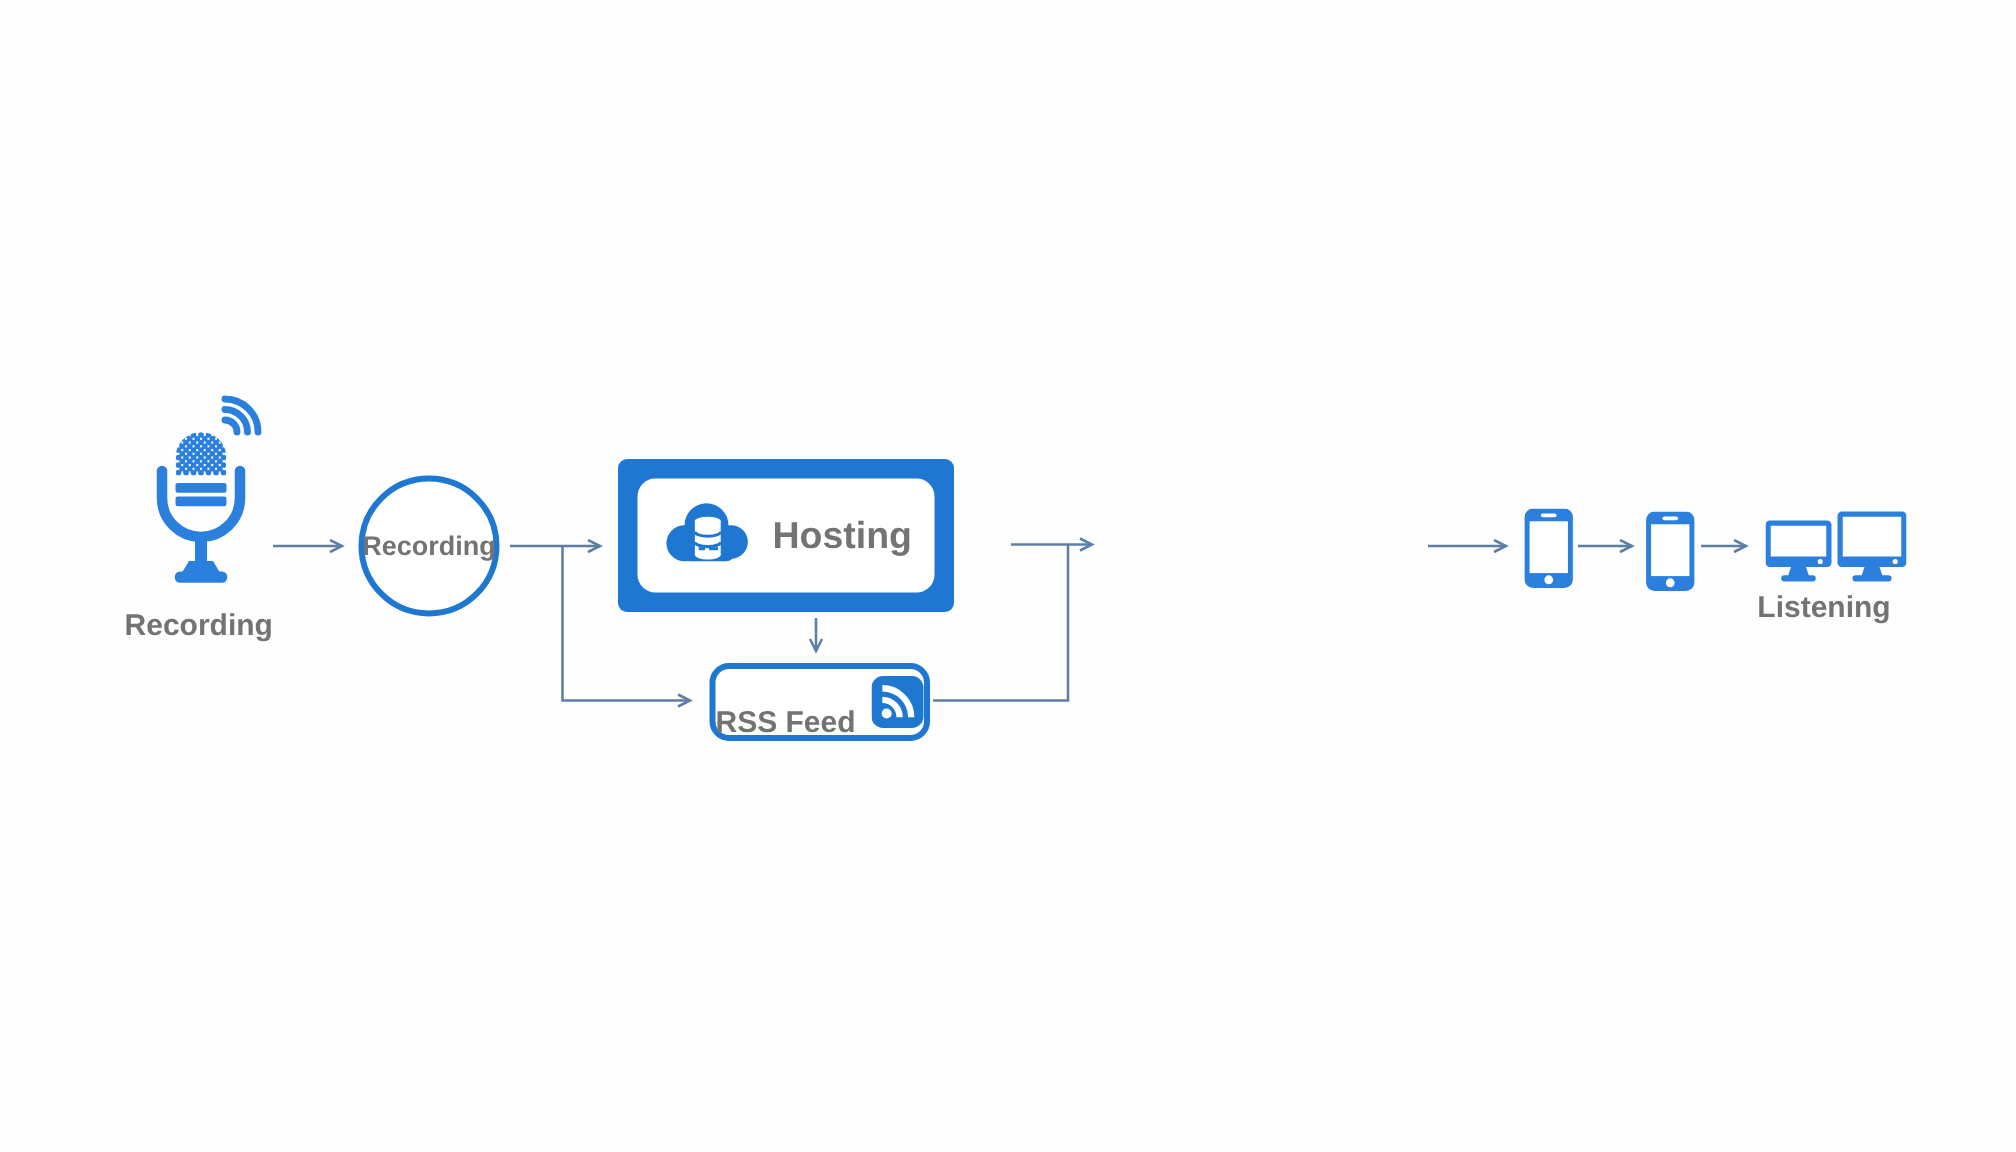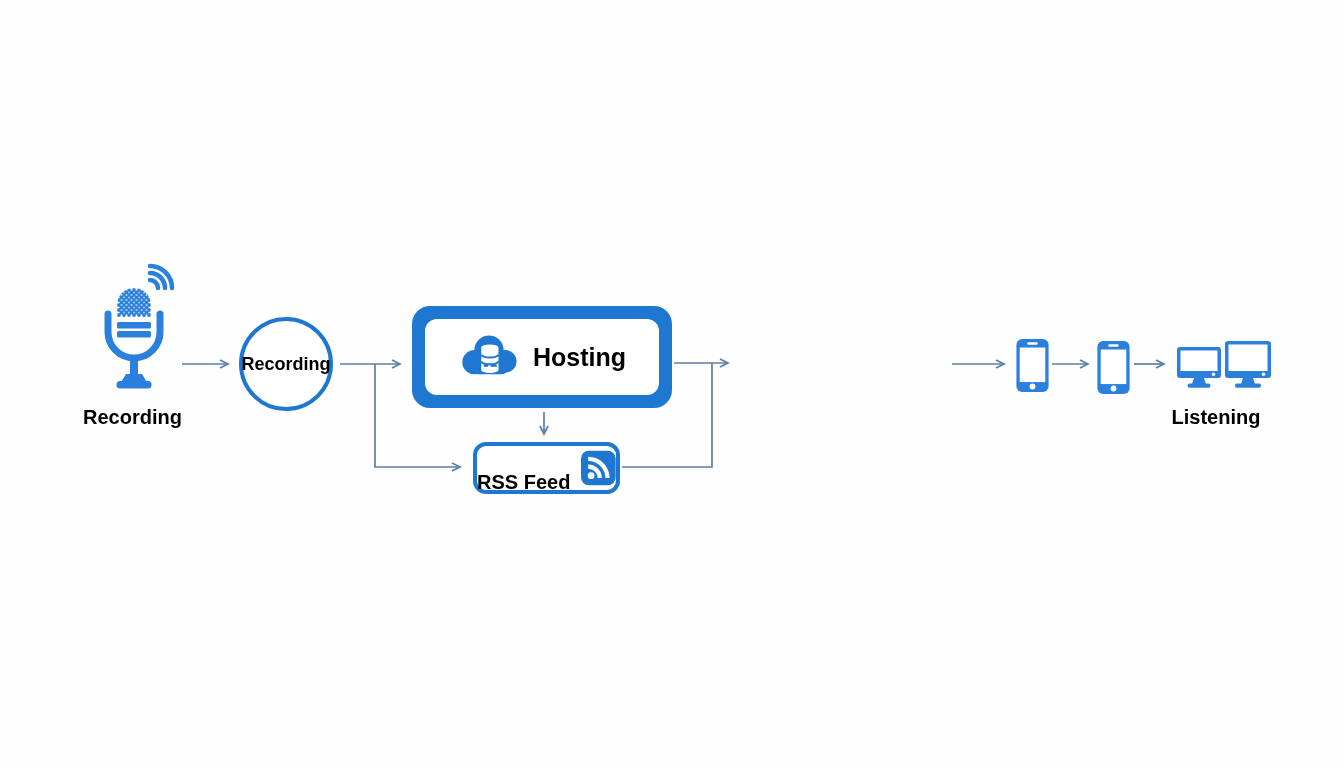--- a/index.html
+++ b/index.html
@@ -3,33 +3,33 @@
 <meta charset="utf-8">
 <style>
   html,body{margin:0;padding:0;background:#fff;}
   .canvas{
     position:relative;width:1344px;height:768px;background:#fefefe;
     overflow:hidden;
     font-family:"Liberation Sans","DejaVu Sans",sans-serif;
   }
   .abs{position:absolute;}
   .node-label{
-    color:#000000;font-weight:700;text-align:center;
+    color:#737373;font-weight:700;text-align:center;
   }
   .caption{font-size:20px;}
   
   .circle-node{
     left:239px;top:317px;width:94px;height:94px;border-radius:50%;
     border:4px solid #1e78d2;background:#fff;box-sizing:border-box;
     display:flex;align-items:center;justify-content:center;
   }
   .circle-node .node-label{font-size:18px;white-space:nowrap;}
   
   .hosting-box{
-    left:412px;top:306px;width:260px;height:102px;border-radius:18px;
+    left:412px;top:306px;width:224px;height:102px;border-radius:6px;
     background:#1e78d2;
   }
   .hosting-inner{
     position:absolute;left:13px;top:13px;right:13px;bottom:13px;
     background:#fff;border-radius:12px;
     display:flex;align-items:center;justify-content:center;gap:13px;
   }
   .hosting-inner .node-label{font-size:25px;}
   
   .rss-box{
@@ -39,21 +39,21 @@
   }
   .rss-box .node-label{font-size:20px;white-space:nowrap;margin-top:28px;}
   
   .dist-box{
     left:740px;top:325px;width:208px;height:80px;border-radius:12px;
     border:3px solid #1e78d2;background:#fff;box-sizing:border-box;
     display:flex;align-items:center;justify-content:center;gap:5px;
   }
   .dist-box .node-label{font-size:23px;white-space:nowrap;}
   .src-caption{left:60px;top:406px;width:145px;}
-  .listen-caption{left:1158px;top:406px;width:116px;}
+  .listen-caption{left:1158px;top:394px;width:116px;}
   svg{display:block;}
 </style>
 </head>
 <body>
 
 <div class="canvas">
 
   <svg class="abs" style="left:0;top:0;" width="1344" height="768" viewBox="0 0 1344 768">
     <defs>
       <marker id="arw" markerWidth="14" markerHeight="12" refX="10" refY="5" orient="auto" markerUnits="userSpaceOnUse">

